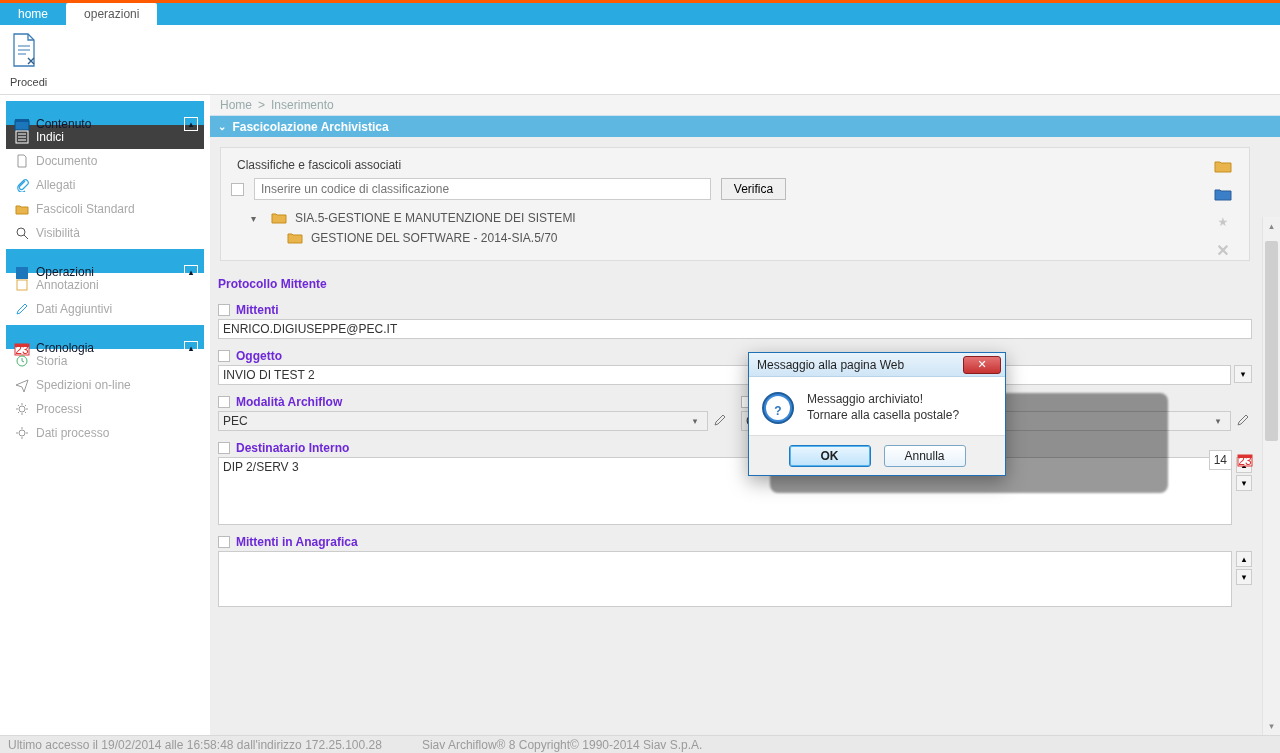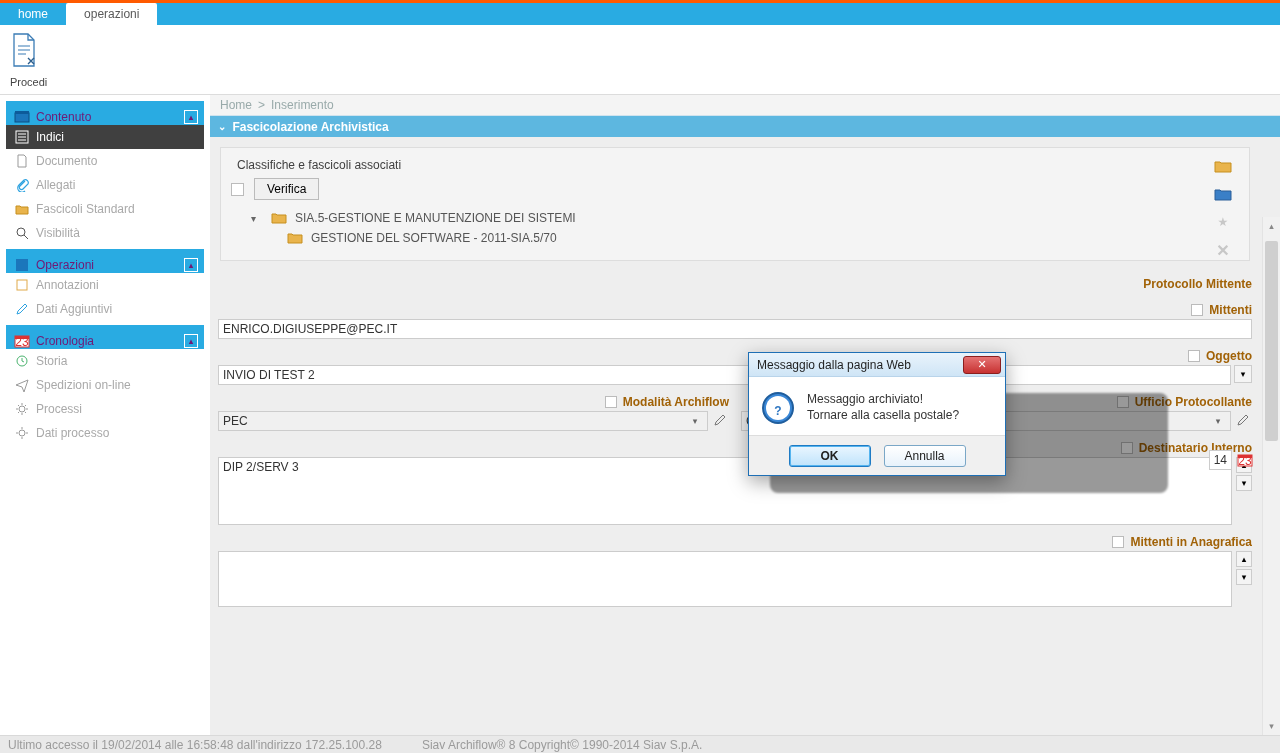--- a/index.html
+++ b/index.html
@@ -19,21 +19,21 @@
   .ribbon-btn svg { width: 28px; height: 36px; }
   .ribbon-btn-label { font-size: 11px; color: #444; }
 
   
   .main { display: flex; height: calc(753px - 3px - 22px - 70px - 18px); }
   .sidebar { width: 210px; padding: 6px; background: #fff; }
   .content { flex: 1; position: relative; background: #eee; }
 
   
   .sb-sec { margin-bottom: 4px; }
-  .sb-head { background: #29abe2; color: #701a75; height: 24px; display: flex; align-items: center; padding: 8px 6px 0 8px; cursor: pointer; }
+  .sb-head { background: #29abe2; color: #0f172a; height: 24px; display: flex; padding: 16px 6px 0 8px; cursor: pointer; }
   .sb-head-icon { width: 16px; height: 16px; margin-right: 6px; display: inline-flex; align-items: center; justify-content: center; }
   .sb-head-title { flex: 1; font-size: 12px; }
   .sb-head-arrow { width: 14px; height: 14px; border: 1px solid #fff; display: inline-flex; align-items: center; justify-content: center; font-size: 9px; }
   .sb-list { background: #fff; }
   .sb-item { height: 24px; display: flex; align-items: center; gap: 6px; padding: 0 8px; color: #a9a9a9; cursor: pointer; }
   .sb-item.active { background: #404040; color: #fff; }
   .sb-item .sb-icon { width: 16px; height: 16px; display: inline-flex; align-items: center; justify-content: center; }
   .sb-item-label { font-size: 12px; }
 
   
@@ -55,21 +55,21 @@
   .tree-node .chev { width: 12px; font-size: 10px; color: #666; }
   .tree-node.sub { padding-left: 36px; }
   .tree-side-icons { position: absolute; right: 28px; top: 188px; display: flex; flex-direction: column; gap: 10px; }
   .side-icon { width: 18px; height: 18px; display: inline-flex; align-items: center; justify-content: center; color: #7ca7d1; cursor: pointer; }
   .side-icon.star { color: #c7c7c7; }
   .side-icon.x { color: #c7c7c7; font-size: 16px; font-weight: bold; }
 
   
   .frow { display: flex; gap: 12px; padding: 4px 8px; align-items: flex-start; }
   .fcol { flex: 1; min-width: 0; }
-  .flabel { font-weight: bold; color: #a16207; display: flex; align-items: center; gap: 6px; margin: 2px 0; justify-content: flex-end; }
+  .flabel { font-weight: bold; color: #6d28d9; display: flex; align-items: center; gap: 6px; margin: 2px 0; }
   .flabel .chk { width: 12px; height: 12px; }
   .finput { width: 100%; height: 20px; border: 1px solid #ccc; background: #fff; padding: 0 4px; color: #333; }
   .fselect-wrap { display: flex; }
   .fselect { flex: 1; height: 20px; border: 1px solid #ccc; background: #f0f0f0; padding: 0 4px; color: #333; display: flex; align-items: center; position: relative; }
   .fselect-arrow { width: 16px; text-align: center; color: #666; font-size: 9px; }
   .ftextarea { width: 100%; height: 68px; border: 1px solid #ccc; background: #fff; padding: 2px 4px; color: #333; resize: none; }
   .inline-icon { width: 18px; height: 18px; display: inline-flex; align-items: center; justify-content: center; margin-left: 3px; cursor: pointer; }
   .date-icon { width: 18px; height: 18px; display: inline-flex; align-items: center; justify-content: center; cursor: pointer; }
   .side-btns { display: flex; flex-direction: column; gap: 2px; margin-left: 4px; }
   .side-btn { width: 16px; height: 16px; border: 1px solid #ccc; background: #f4f4f4; display: inline-flex; align-items: center; justify-content: center; font-size: 9px; cursor: pointer; }
@@ -288,40 +288,41 @@
       <span>Fascicolazione Archivistica</span>
     </div>
 
     <div class="form-scroll">
 
       <div class="sec-body" style="position:relative;">
         <div class="tree-box">
           <div class="tree-title">Classifiche e fascicoli associati</div>
           <div class="tree-row1">
             <span class="chk"></span>
+            <input class="class-input" placeholder="Inserire un codice di classificazione" style="">
             <button class="verify-btn">Verifica</button>
             <span style="flex:1"></span>
           </div>
           <div class="tree-nodes">
             <div class="tree-node">
               <span class="chev">▾</span>
               <span>
                   <svg width="16" height="14" viewBox="0 0 16 14">
                     <path d="M1 3h4l1 1h9v8H1z" fill="#e9b44c" stroke="#c68f1f"></path>
                   </svg>
                 </span>
               <span>SIA.5-GESTIONE E MANUTENZIONE DEI SISTEMI</span>
             </div>
             <div class="tree-node sub">
               <span>
                   <svg width="16" height="14" viewBox="0 0 16 14">
                     <path d="M1 3h4l1 1h9v8H1z" fill="#e9b44c" stroke="#c68f1f"></path>
                   </svg>
                 </span>
-              <span>GESTIONE DEL SOFTWARE - 2011-SIA.5/70</span>
+              <span>GESTIONE DEL SOFTWARE - 2014-SIA.5/70</span>
             </div>
           </div>
         </div>
 
         <div class="tree-side-icons" style="top:20px;">
           <span class="side-icon">
               <svg width="18" height="16" viewBox="0 0 18 16">
                 <path d="M1 4h5l1 1h10v9H1z" fill="#e9b44c" stroke="#c68f1f"></path>
               </svg>
             </span>
@@ -453,21 +454,21 @@
     <div class="fake-vscroll">
       <div class="up">▴</div>
       <div class="handle"></div>
       <div class="down">▾</div>
     </div>
 
     <div class="dialog-scrim">
       <div class="dialog-shadow"></div>
       <div class="dialog">
         <div class="dlg-title">
-          <span>Messaggio dalla pagina Web</span>
+          <span>Messaggio alla pagina Web</span>
           <span class="spacer"></span>
           <span class="dlg-close">✕</span>
         </div>
         <div class="dlg-body">
           <span class="dlg-icon">
             <svg viewBox="0 0 34 34">
                 <circle cx="17" cy="17" r="15" fill="#3a87d6" stroke="#1f5d9c" stroke-width="2"></circle>
                 <circle cx="17" cy="17" r="12" fill="#fff"></circle>
                 <text x="17" y="24" font-size="20" font-weight="bold" text-anchor="middle" fill="#2f77c2">?</text>
               </svg>

